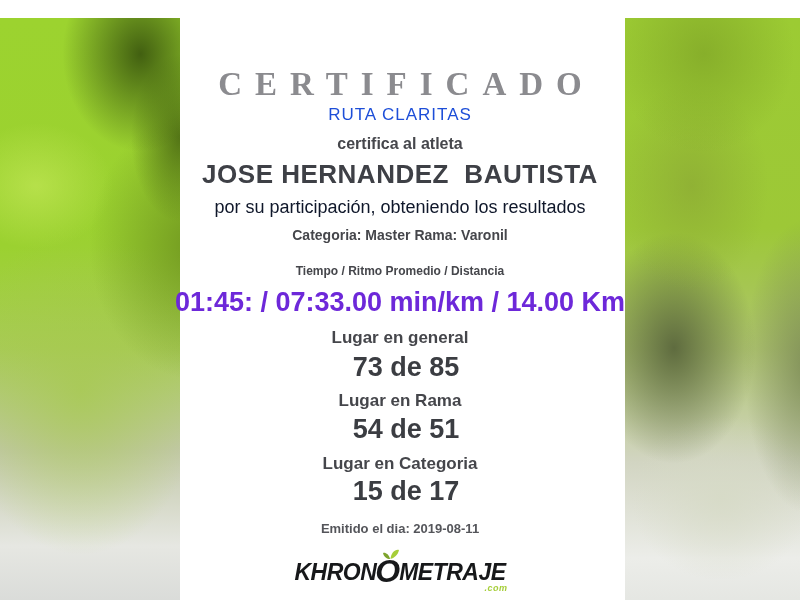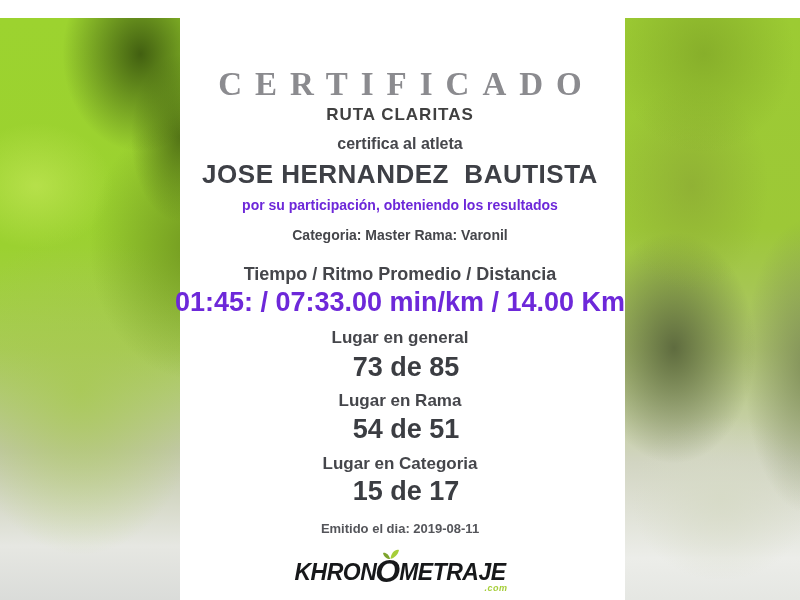--- a/index.html
+++ b/index.html
@@ -38,26 +38,26 @@
 
   
   .line { position:absolute; left:0; right:0; text-align:center; }
 
   .title {
     top:48px;
     font-family:"Liberation Serif", "DejaVu Serif", serif;
     font-weight:bold; font-size:33px; letter-spacing:13px; text-indent:13px;
     color:#8b8b8f;
   }
-  .event    { top:87px;  font-size:17px; font-weight:bold; letter-spacing:1px; color:#404040; }
+  .event    { top:87px;  font-size:17px; font-weight:normal; letter-spacing:1px; color:#1d4ed8; }
   .intro    { top:117px; font-size:16px; font-weight:bold; color:#46474c; }
   .name     { top:141px; font-size:26px; font-weight:bold; letter-spacing:.5px; color:#3e4046; white-space:pre; }
-  .partic   { top:179px; font-size:14px; font-weight:bold; color:#6d28d9; }
+  .partic   { top:179px; font-size:18px; font-weight:normal; color:#0f172a; }
   .category { top:209px; font-size:14px; font-weight:bold; color:#45464b; }
-  .res-head { top:246px; font-size:18px; font-weight:bold; color:#45464b; }
+  .res-head { top:246px; font-size:12px; font-weight:bold; color:#45464b; }
   .res-val  { top:269px; font-size:27px; font-weight:bold; color:#6d28d9; }
   .pl-label { font-size:17px; font-weight:bold; color:#45464b; }
   .pl-value { font-size:27px; font-weight:bold; color:#3b3d42;padding-left:12px; }
   .pl0-label { top:310px; } .pl0-value { top:334px; }
   .pl1-label { top:373px; } .pl1-value { top:396px; }
   .pl2-label { top:436px; } .pl2-value { top:458px; }
   .issued   { top:503px; font-size:13px; font-weight:bold; color:#54555a; }
 
   
   .logo {

